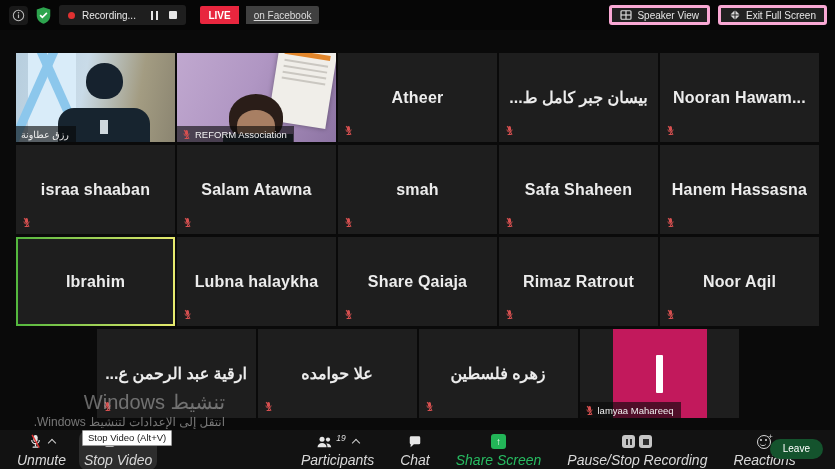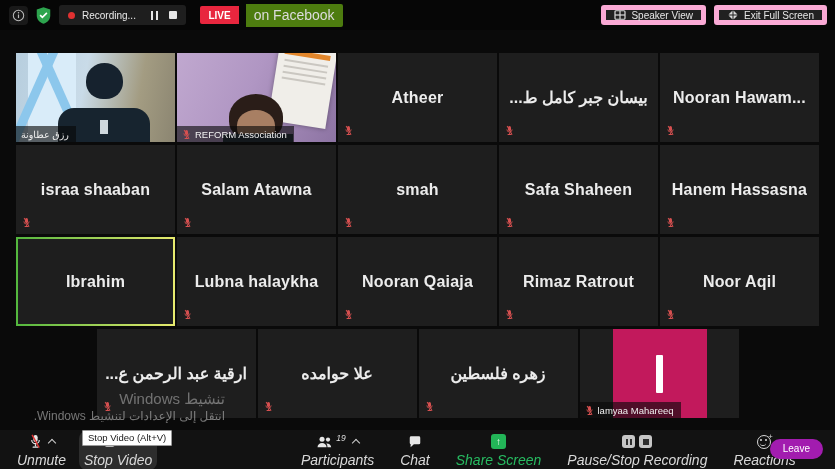--- a/index.html
+++ b/index.html
@@ -15,23 +15,23 @@
   .tb-lgroup{position:absolute;left:9px;top:5px;display:flex;align-items:center;gap:7px;height:20px;}
   .sq-ic{width:19px;height:19px;background:#191919;border-radius:4px;display:flex;align-items:center;justify-content:center;color:#b9b9b9;}
   .shield-ic{width:17px;height:19px;display:flex;align-items:center;justify-content:center;}
   .recpill{height:20px;background:#1e1e1e;border-radius:3px;display:flex;align-items:center;gap:7px;padding:0 9px;}
   .recdot{width:7px;height:7px;border-radius:50%;background:#e03131;}
   .reclabel{font-size:10px;color:#e9e9e9;}
   .recpause{display:flex;gap:2.5px;margin-left:8px;}
   .recpause i{display:block;width:2.5px;height:9px;background:#e6e6e6;}
   .recstop{width:8px;height:8px;background:#e6e6e6;border-radius:1px;margin-left:4px;}
   .livebadge{margin-left:7px;background:#e8263e;color:#fff;font-weight:bold;font-size:10px;padding:3.5px 8px;border-radius:2px 0 0 2px;}
-  .livedest{background:#4d7c0f;color:#dcdcdc;font-size:14px;padding:3.5px 8px;border-radius:0 2px 2px 0;}
+  .livedest{background:#404040;color:#dcdcdc;font-size:10px;padding:3.5px 8px;border-radius:0 2px 2px 0;text-decoration:underline;}
   .tb-rgroup{position:absolute;right:8px;top:5px;display:flex;gap:8px;height:20px;}
-  .tbbtn{display:flex;align-items:center;gap:5px;background:#212121;border:5px solid #f9a8d4;border-radius:3px;color:#e6e6e6;font-size:10px;padding:0 8px;}
+  .tbbtn{display:flex;align-items:center;gap:5px;background:#212121;border:3px solid #f9a8d4;border-radius:3px;color:#e6e6e6;font-size:10px;padding:0 8px;}
   .tbbtn .ic{color:#d9d9d9;}
 
   
   .grid{position:absolute;top:53px;left:16px;width:803px;display:flex;flex-direction:column;gap:3px;z-index:1;}
   .grow{display:flex;gap:2px;height:89px;}
   .grow.row4{justify-content:center;}
   .tile{position:relative;width:159px;height:89px;background:#1e1e1e;box-sizing:border-box;overflow:hidden;flex:0 0 auto;}
   .tile.active{border:2px solid;border-image:linear-gradient(90deg,#54b83e,#e7ea6e) 1;}
   .cname{position:absolute;inset:0;display:flex;align-items:center;justify-content:center;color:#ececec;font-size:16px;font-weight:bold;letter-spacing:.2px;text-align:center;padding:0 4px;}
   .nlabel{position:absolute;left:0;bottom:0;display:flex;align-items:center;gap:4px;background:rgba(8,8,8,.62);color:#f0f0f0;font-size:9.5px;padding:2.5px 7px 2.5px 5px;max-width:93%;white-space:nowrap;z-index:3;}
@@ -54,21 +54,21 @@
   .vwoman .ln{margin:4px 7px;height:2px;background:#cac7c1;}
   .vwoman .whair{position:absolute;left:52px;bottom:2px;width:54px;height:46px;background:#2a1d18;border-radius:50% 50% 40% 40%;}
   .vwoman .wface{position:absolute;left:60px;bottom:0;width:38px;height:32px;background:#a87f63;border-radius:48% 48% 42% 42%;}
   .vwoman .wsh{position:absolute;left:46px;bottom:0;width:70px;height:8px;background:#27343d;}
 
   .avbox{position:absolute;left:33px;top:0;width:94px;height:100%;background:#c2195c;}
   .avbar{position:absolute;left:50%;top:50%;width:7px;height:38px;margin:-19px 0 0 -4px;background:#fff;border-radius:1px;}
 
   
   .wm{position:absolute;left:29px;top:390px;width:196px;direction:rtl;z-index:6;pointer-events:none;}
-  .wm .l1{font-size:15px;color:rgba(205,205,205,.48);}
+  .wm .l1{font-size:20px;color:rgba(205,205,205,.48);}
   .wm .l2{font-size:12px;color:rgba(205,205,205,.55);margin-top:1px;}
 
   
   .tooltip{position:absolute;left:82px;top:430px;background:#ffffff;border:1px solid #9a9a9a;color:#161616;font-size:9.5px;padding:1px 5px 2px;z-index:30;border-radius:1px;}
 
   
   .toolbar{position:absolute;left:0;right:0;bottom:0;height:39px;background:#121212;z-index:20;}
   .ctl{display:flex;flex-direction:column;align-items:center;gap:3px;padding:3px 5px 2px;border-radius:8px;font-style:italic;}
   .ctl .clabel{font-size:14px;color:#d9d9d9;white-space:nowrap;}
   .ctl.green .clabel{color:#27bb61;}
@@ -82,21 +82,21 @@
   .recbtn{width:13px;height:13px;background:#c6c6c6;border-radius:3px;position:relative;}
   .recbtn.pause::before,.recbtn.pause::after{content:"";position:absolute;top:3.5px;width:2px;height:6px;background:#2e2e2e;}
   .recbtn.pause::before{left:4px;} .recbtn.pause::after{left:7.5px;}
   .recbtn.stop::before{content:"";position:absolute;left:3.5px;top:3.5px;width:6px;height:6px;background:#2e2e2e;}
   .smilewrap{position:relative;width:16px;height:15px;}
   .smile{position:absolute;left:0;top:1px;width:12px;height:12px;border:1.4px solid #d8d8d8;border-radius:50%;}
   .smile::before,.smile::after{content:"";position:absolute;top:3px;width:1.8px;height:1.8px;border-radius:50%;background:#d8d8d8;}
   .smile::before{left:2.5px;} .smile::after{right:2.5px;}
   .smile i{position:absolute;left:2.8px;bottom:2px;width:6px;height:3px;border-bottom:1.4px solid #d8d8d8;border-radius:0 0 6px 6px;}
   .smileplus{position:absolute;right:0;top:-2px;font-size:8px;color:#d8d8d8;}
-  .leave{position:absolute;right:12px;top:9px;background:#a21caf;color:#fff;font-size:10px;padding:4px 13px 5px;border-radius:10px;}
+  .leave{position:absolute;right:12px;top:9px;background:#14532d;color:#fff;font-size:10px;padding:4px 13px 5px;border-radius:10px;}
 </style>
 </head>
 <body>
 
 <svg width="0" height="0" style="position:absolute">
   <symbol id="s-micoff" viewBox="0 0 24 28">
     <rect x="8" y="2" width="8" height="13" rx="4" fill="currentColor"></rect>
     <path d="M5 11a7 7 0 0 0 14 0" fill="none" stroke="currentColor" stroke-width="2.2"></path>
     <rect x="10.8" y="19" width="2.4" height="4.5" fill="currentColor"></rect>
     <rect x="6.5" y="23.5" width="11" height="2.2" rx="1" fill="currentColor"></rect>
@@ -279,21 +279,21 @@
     <div class="tile active">
       <span class="cname">Ibrahim</span>
     </div>
     <div class="tile">
       <span class="cname">Lubna halaykha</span>
       <svg class="miconly">
           <use href="#s-micoff"></use>
         </svg>
     </div>
     <div class="tile">
-      <span class="cname">Nooran Qaiaja</span>
+      <span class="cname">Share Qaiaja</span>
       <svg class="miconly">
           <use href="#s-micoff"></use>
         </svg>
     </div>
     <div class="tile">
       <span class="cname">Rimaz Ratrout</span>
       <svg class="miconly">
           <use href="#s-micoff"></use>
         </svg>
     </div>

